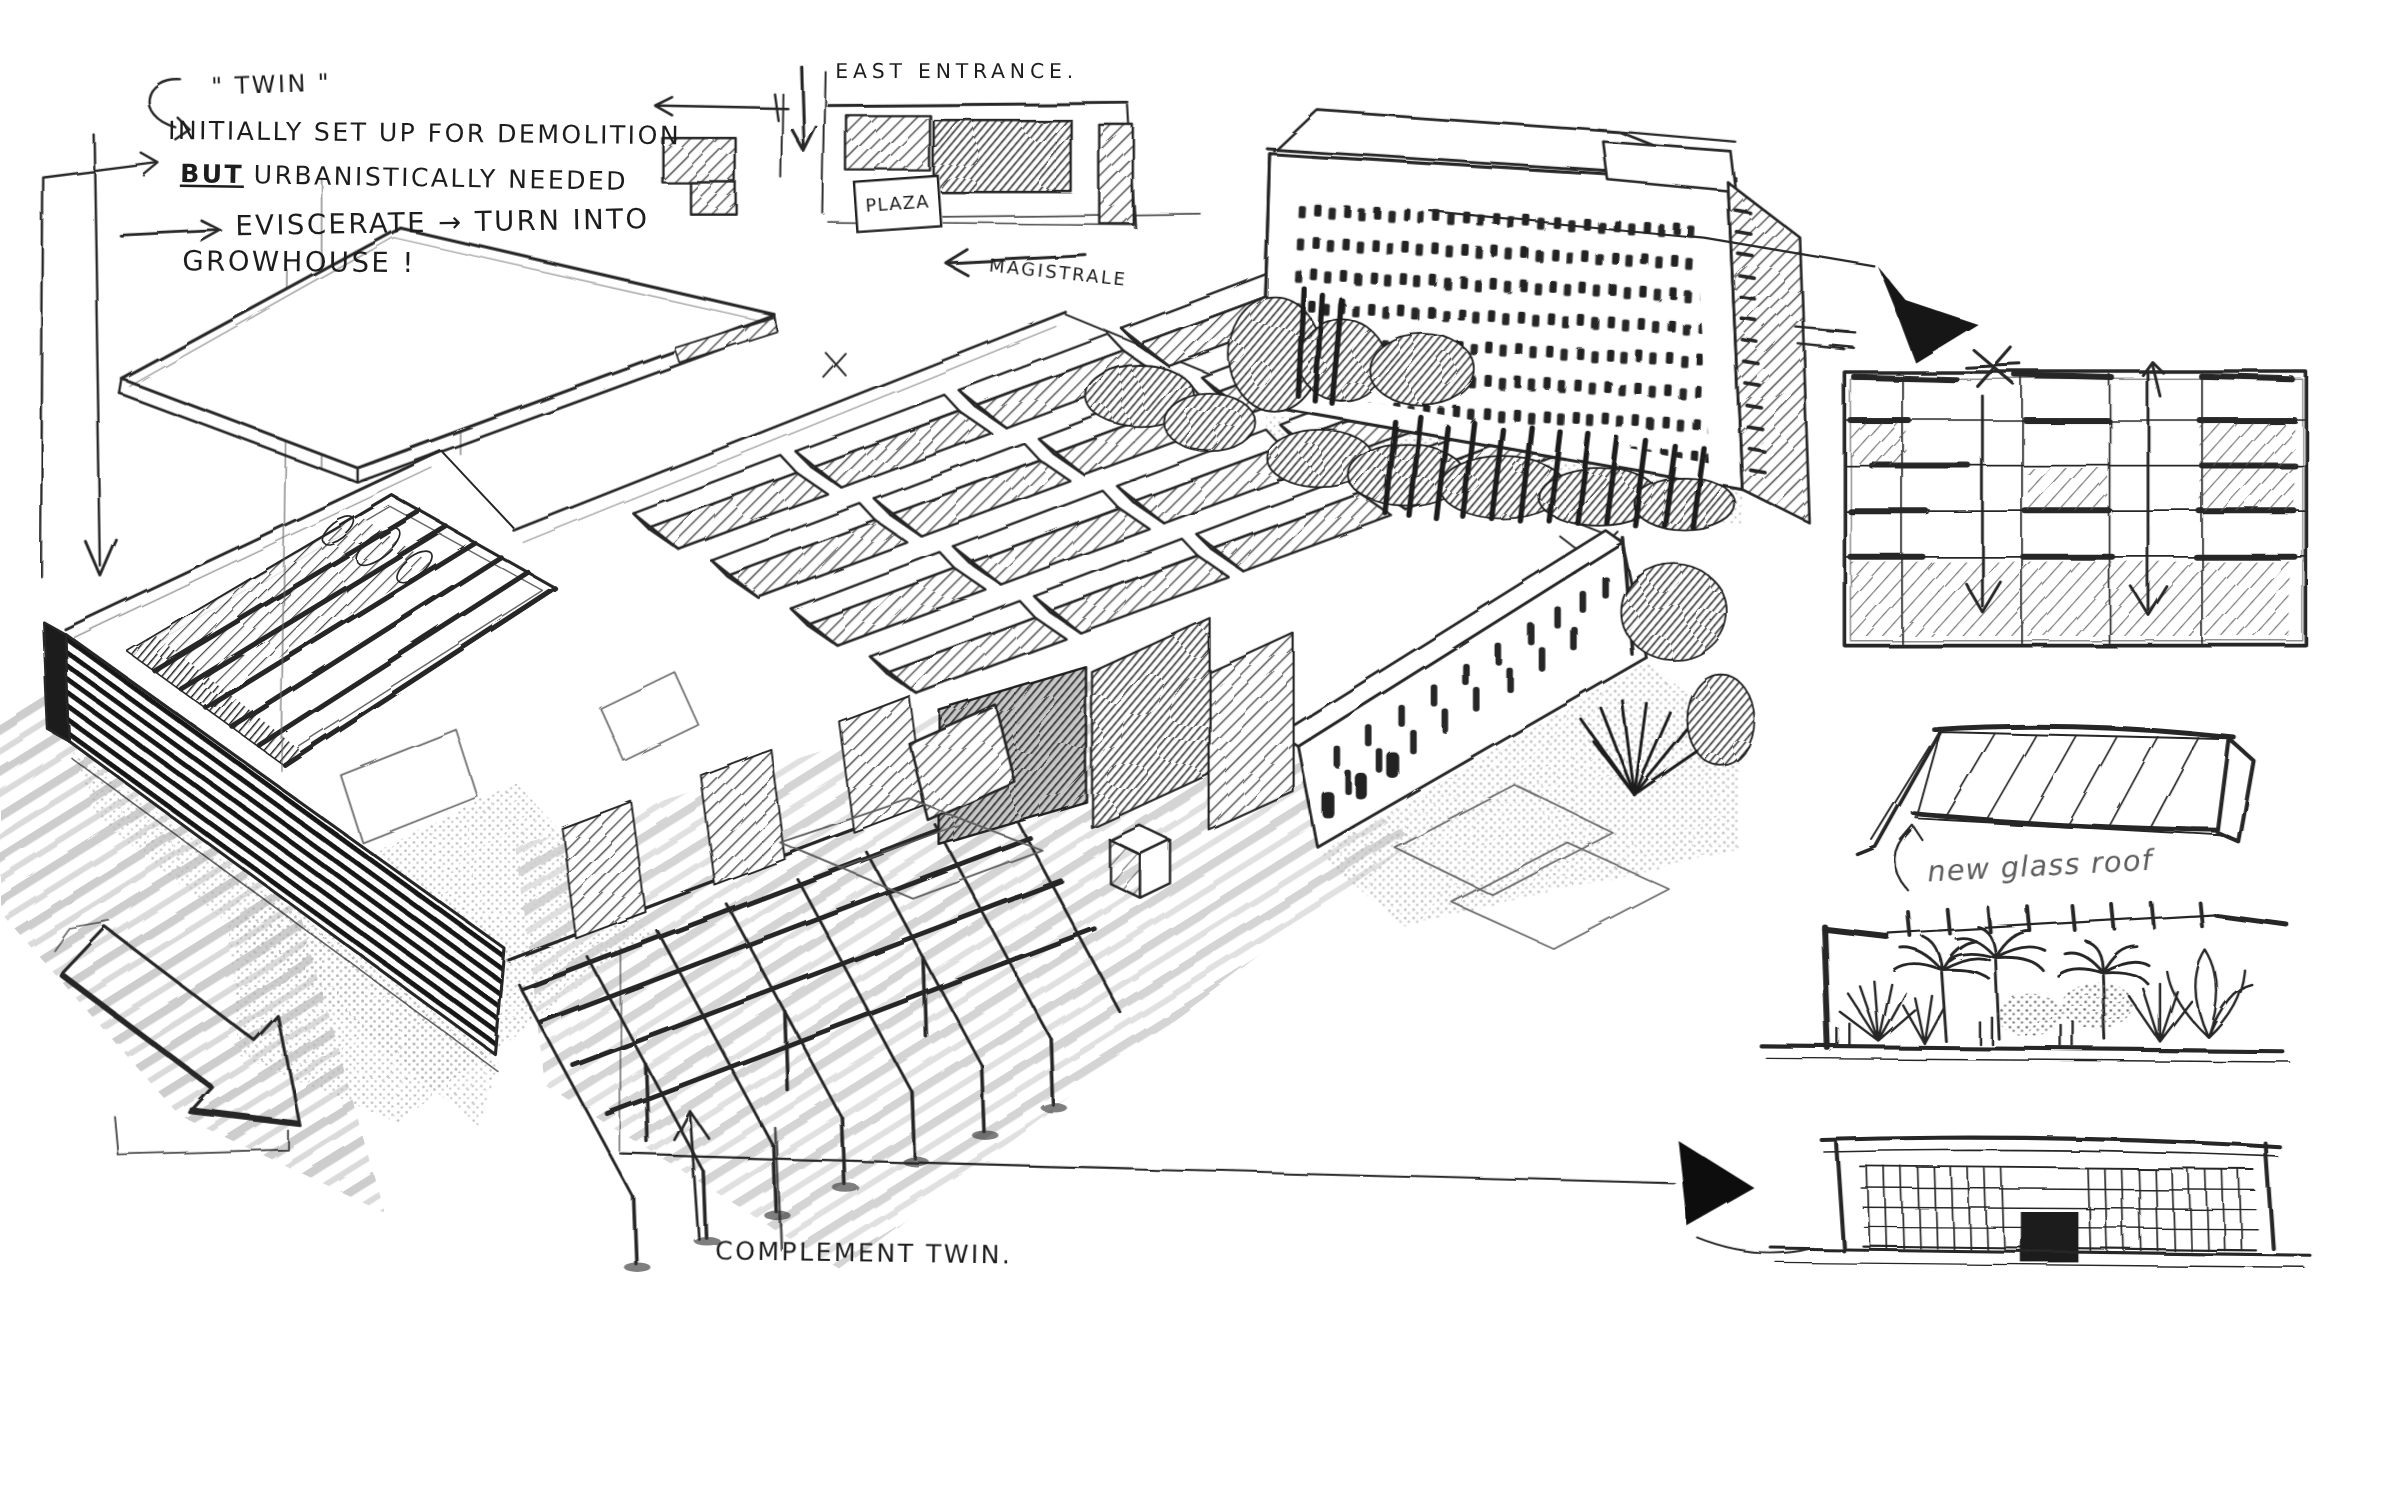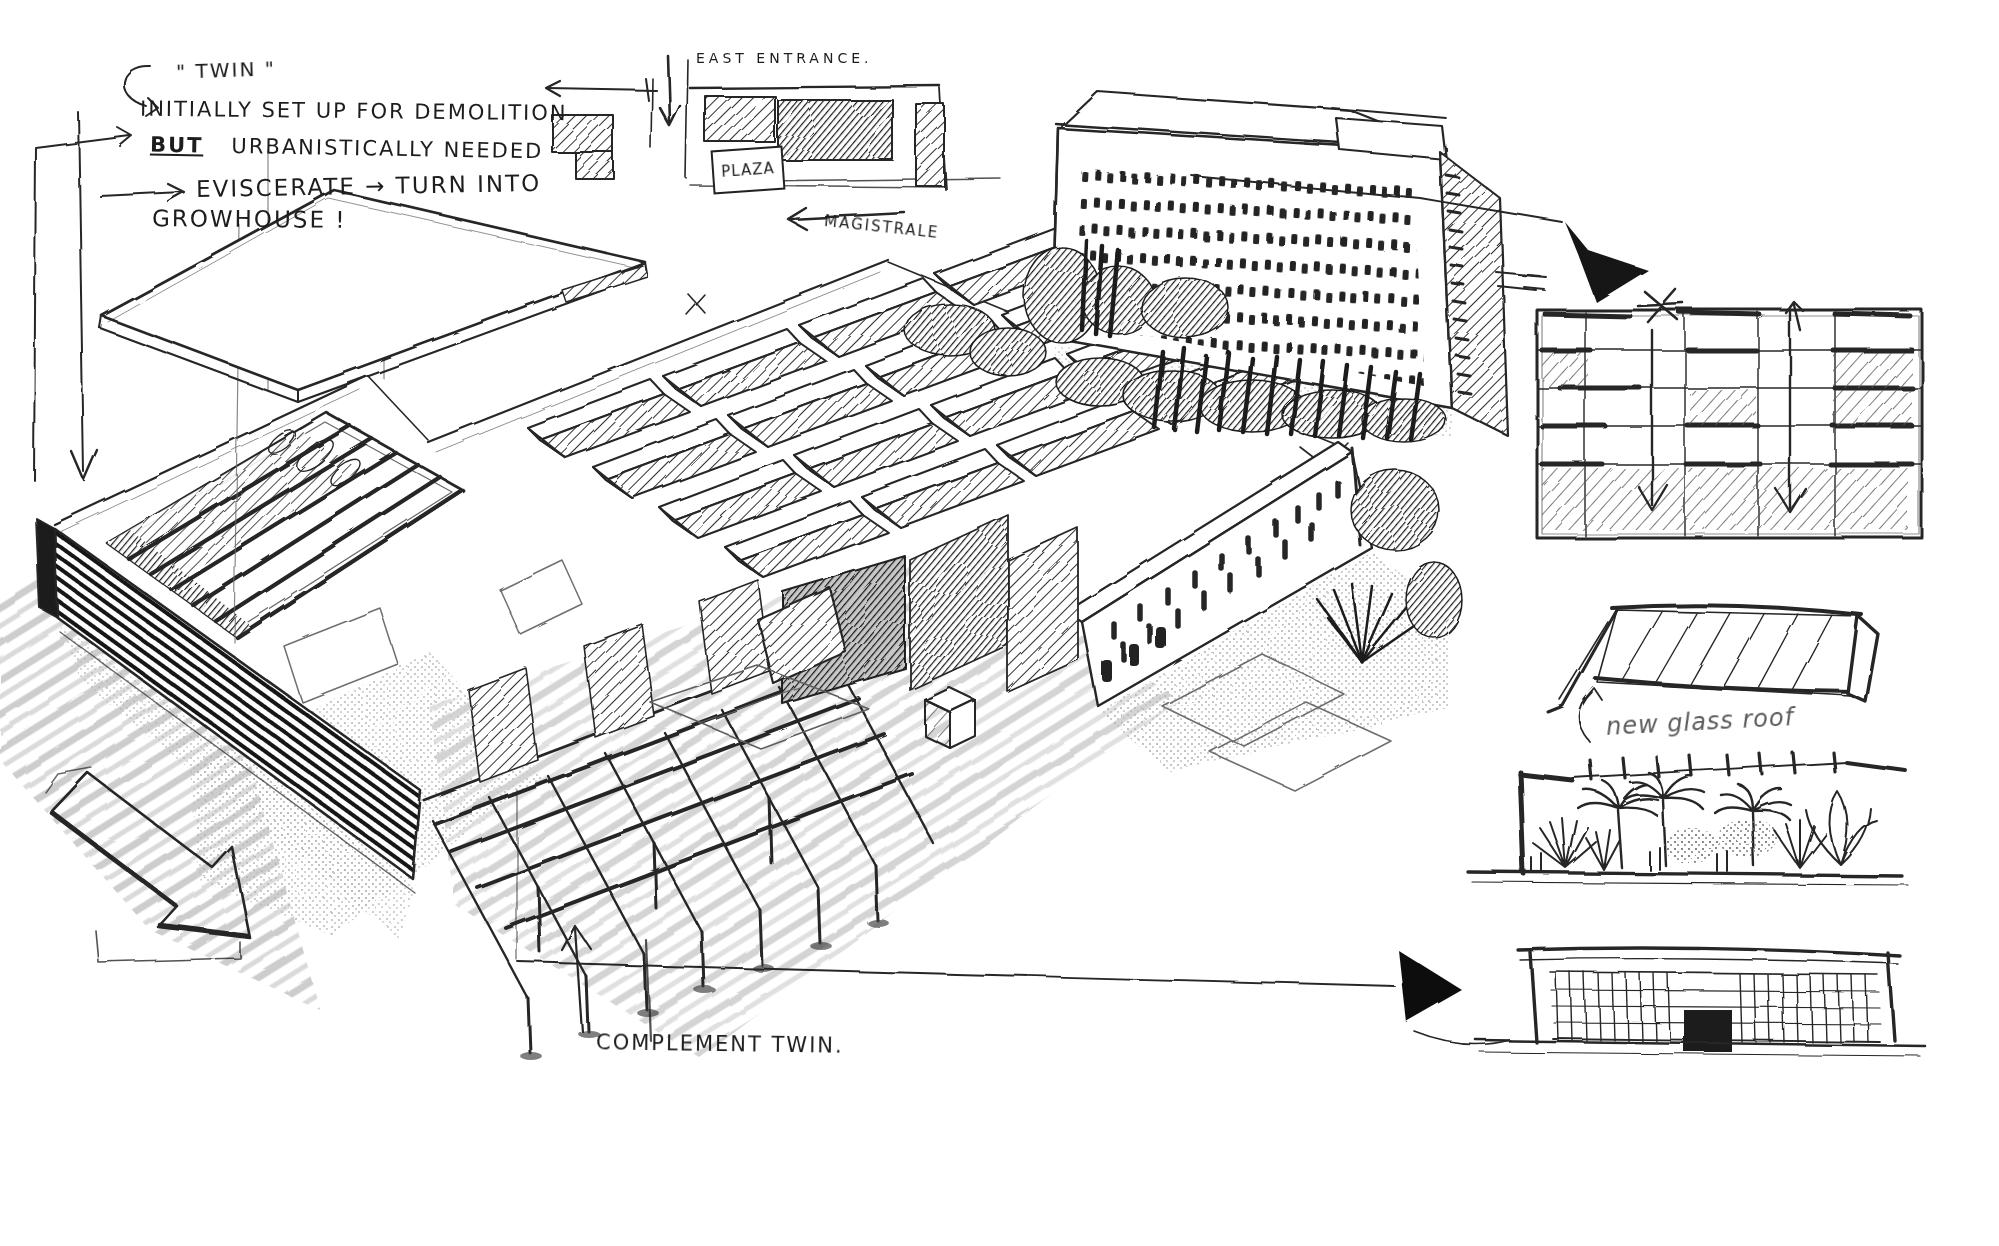--- a/index.html
+++ b/index.html
@@ -5,24 +5,24 @@
   html,body{margin:0;padding:0;background:#e8e8e8;}
   #stage{position:relative;width:1999px;height:1246px;background:#ffffff;overflow:hidden;
          font-family:"DejaVu Sans","Liberation Sans",sans-serif;}
   #sketch{position:absolute;left:0;top:0;}
   .note{position:absolute;color:#1d1d1d;white-space:nowrap;
         font-family:"DejaVu Sans","Liberation Sans",sans-serif;}
   .hand{letter-spacing:2px;font-weight:500;}
   .n-twin{left:176px;top:58px;font-size:20px;transform:rotate(-2deg);}
   .n-demo{left:140px;top:99px;font-size:21px;transform:rotate(.6deg);}
   .n-urban{left:150px;top:136px;font-size:21px;transform:rotate(1deg);}
-  .n-urban .u{text-decoration:underline;font-weight:700;margin-right:28px;}
+  .n-urban .u{text-decoration:underline;font-weight:700;margin-right:8px;}
   .n-evis{left:196px;top:173px;font-size:23px;transform:rotate(-1deg);}
   .n-grow{left:152px;top:206px;font-size:23px;transform:rotate(.5deg);}
-  .n-east{left:696px;top:50px;font-size:14px;letter-spacing:4px;}
+  .n-east{left:696px;top:50px;font-size:17px;letter-spacing:4px;}
   .n-plaza{left:712px;top:148px;width:68px;height:40px;border:2.5px solid #222;
            display:flex;align-items:center;justify-content:center;font-size:15px;
            letter-spacing:1px;transform:rotate(-4deg);background:#fff;}
   .n-magi{left:824px;top:218px;font-size:15px;letter-spacing:2px;transform:rotate(6deg);}
   .n-glass{left:1606px;top:708px;font-size:24px;font-style:italic;color:#5c5c5c;
            letter-spacing:1px;transform:rotate(-3deg);font-weight:400;}
   .n-comp{left:596px;top:1032px;font-size:21px;transform:rotate(.8deg);}
 </style>
 </head>
 <body>

